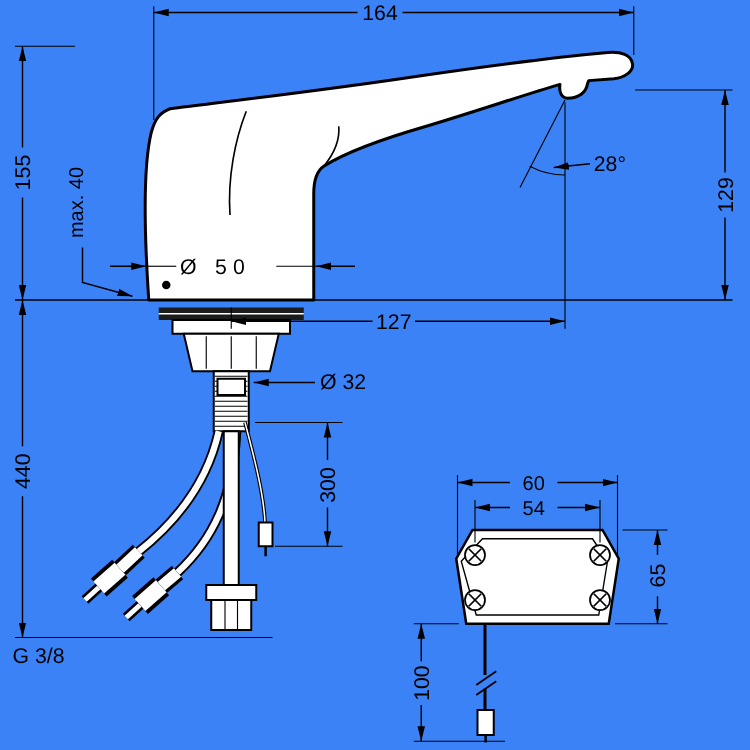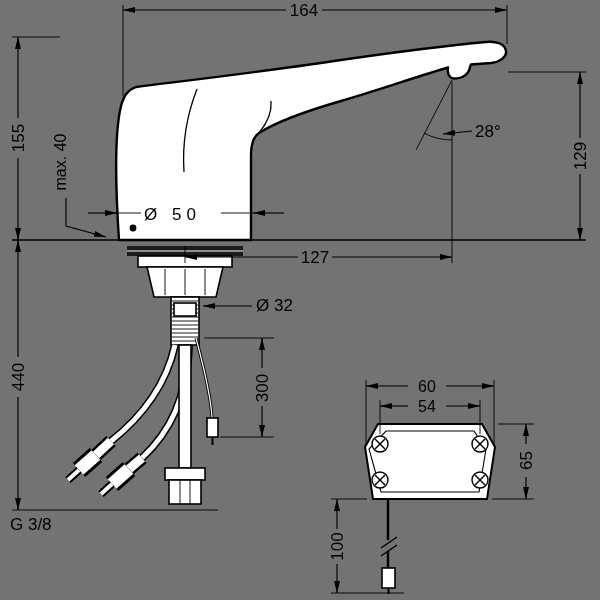--- a/index.html
+++ b/index.html
@@ -1,16 +1,16 @@
 <!DOCTYPE html>
 <html><head>
 <meta charset="utf-8">
 <style>
   html,body{margin:0;padding:0;background:#fff;}
-  #canvas{width:600px;height:600px;background:#737373;position:relative;overflow:hidden;}
+  #canvas{width:600px;height:600px;background:#3b82f6;position:relative;overflow:hidden;}
   svg{display:block;}
   .t{font-family:"Liberation Sans","DejaVu Sans",sans-serif;font-size:17px;fill:#000;}
   .ts{font-family:"Liberation Sans","DejaVu Sans",sans-serif;font-size:16px;fill:#000;}
   .dim{stroke:#000;stroke-width:1.15;fill:none;}
   .ext{stroke:#000;stroke-width:0.9;fill:none;}
   .outline{stroke:#000;stroke-width:2.4;fill:#fff;stroke-linejoin:round;}
   .part{stroke:#000;stroke-width:1.6;fill:#fff;}
   .thin{stroke:#000;stroke-width:1.3;fill:none;}
   .hatch{stroke:#000;stroke-width:0.9;}
   .wide-sp{letter-spacing:5px;}

